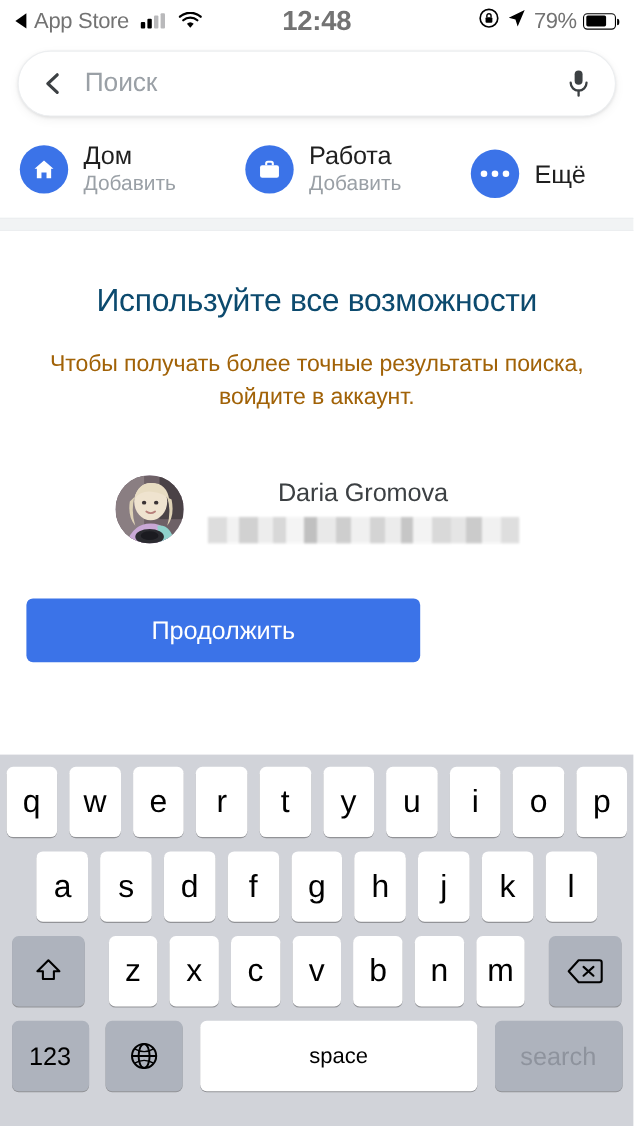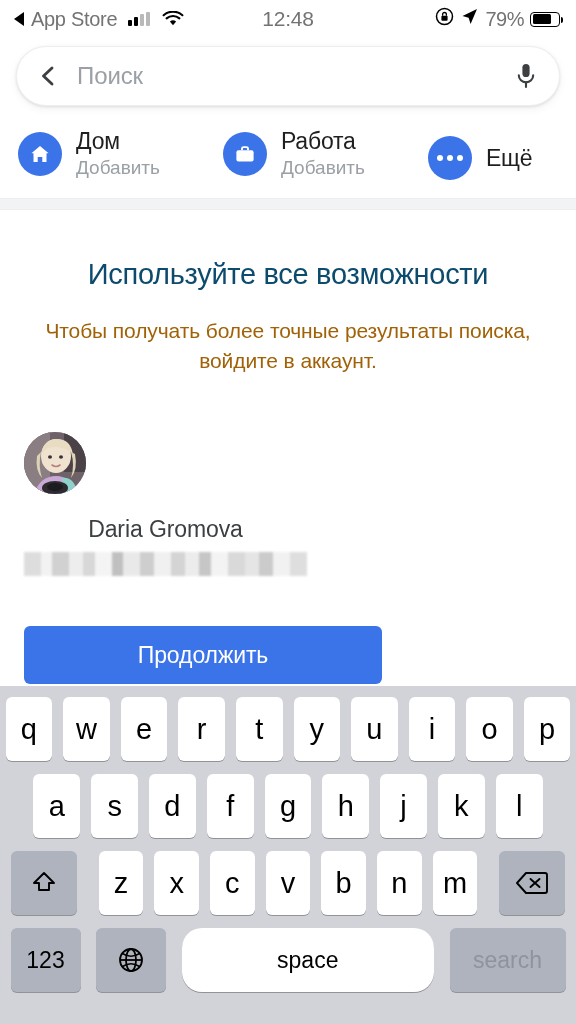--- a/index.html
+++ b/index.html
@@ -30,21 +30,21 @@
   .sb-signal { display:flex; align-items:flex-end; gap:2px; height:14px; margin-left:5px; }
   .sb-signal i { width:4px; background:#000; border-radius:1px; display:block; }
   .sb-signal i:nth-child(1){ height:6px; }
   .sb-signal i:nth-child(2){ height:9px; }
   .sb-signal i:nth-child(3){ height:12px; background:#b9b9bb; }
   .sb-signal i:nth-child(4){ height:14px; background:#b9b9bb; }
   .sb-wifi { margin-left:6px; display:flex; align-items:center; }
   .sb-center {
     position:absolute; left:0; right:0; top:0; height:38px;
     display:flex; align-items:center; justify-content:center;
-    font-size:21px; font-weight:400; letter-spacing:-0.2px;
+    font-size:25px; font-weight:700; letter-spacing:-0.2px;
     pointer-events:none;
   }
   .sb-right {
     margin-left:auto; display:flex; align-items:center; gap:6px;
     position:relative; z-index:2;
   }
   .sb-batt-pct { font-size:20px; font-weight:500; letter-spacing:-0.5px; }
   .sb-batt {
     width:30px; height:15px; border:1.8px solid #000; border-radius:4px;
     padding:1.5px; position:relative;
@@ -99,23 +99,22 @@
   .promo-title {
     font-size:29px; color:#0c4a6e; letter-spacing:-0.3px; line-height:1.25;
   }
   .promo-sub {
     margin-top:24px; font-size:21px; color:#a16207;
     line-height:1.42; letter-spacing:-0.1px; padding:0 6px;
   }
 
   .account {
     margin-top:56px;
-    display:flex; align-items:flex-start; justify-content:center;
+    display:flex; align-items:flex-end; justify-content:center;
     gap:22px;
-    flex-direction:column;
   }
   .avatar {
     width:62px; height:62px; border-radius:50%;
     flex:none; overflow:hidden; position:relative;
     background:#b9aec0;
   }
   .avatar svg { display:block; width:100%; height:100%; }
   .acct-text { display:flex; flex-direction:column; gap:9px; width:283px; }
   .acct-name { font-size:23px; color:#3c4043; letter-spacing:-0.1px; }
   .acct-email-blur {
@@ -162,21 +161,21 @@
     background:#aeb3bd; width:70px;
   }
   .krow.r3 { padding:0 5px; }
   .krow.r3 .key.letter { margin:0 5.5px; }
   .krow.r3 .key.mod:first-child { margin-right:16px; }
   .krow.r3 .key.mod:last-child { margin-left:16px; }
   .krow.r4 { padding:0 5px; margin-top:0; }
   .key.num { width:70px; background:#aeb3bd; font-size:23px; }
   .key.globe { width:70px; background:#aeb3bd; margin-left:10px; }
   .key.space {
-    flex:1; background:#fff; margin:0 10px; font-size:23px; color:#000;border-radius:20px;
+    flex:1; background:#fff; margin:0 10px; font-size:20px; color:#000;
   }
   .key.searchkey {
     width:116px; background:#aeb3bd; font-size:23px; color:#8e939d;
   }
 </style>
 </head>
 <body>
 
 <div class="statusbar">
   <div class="sb-left">

